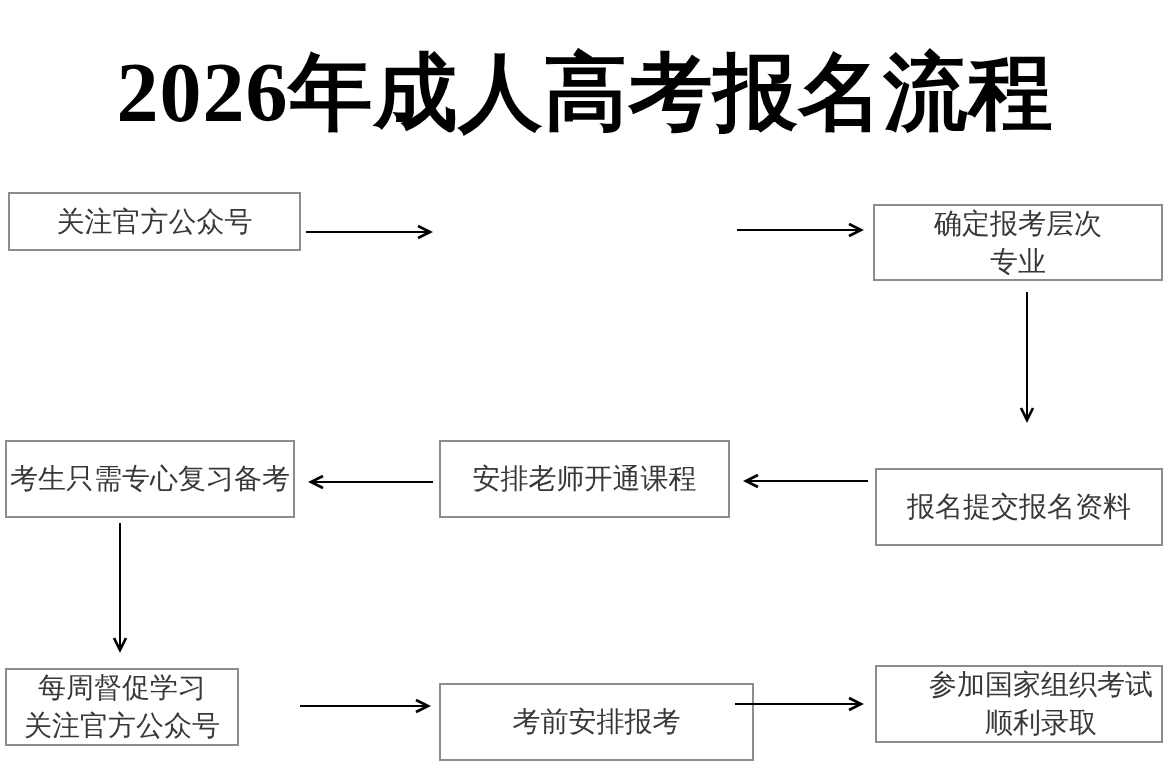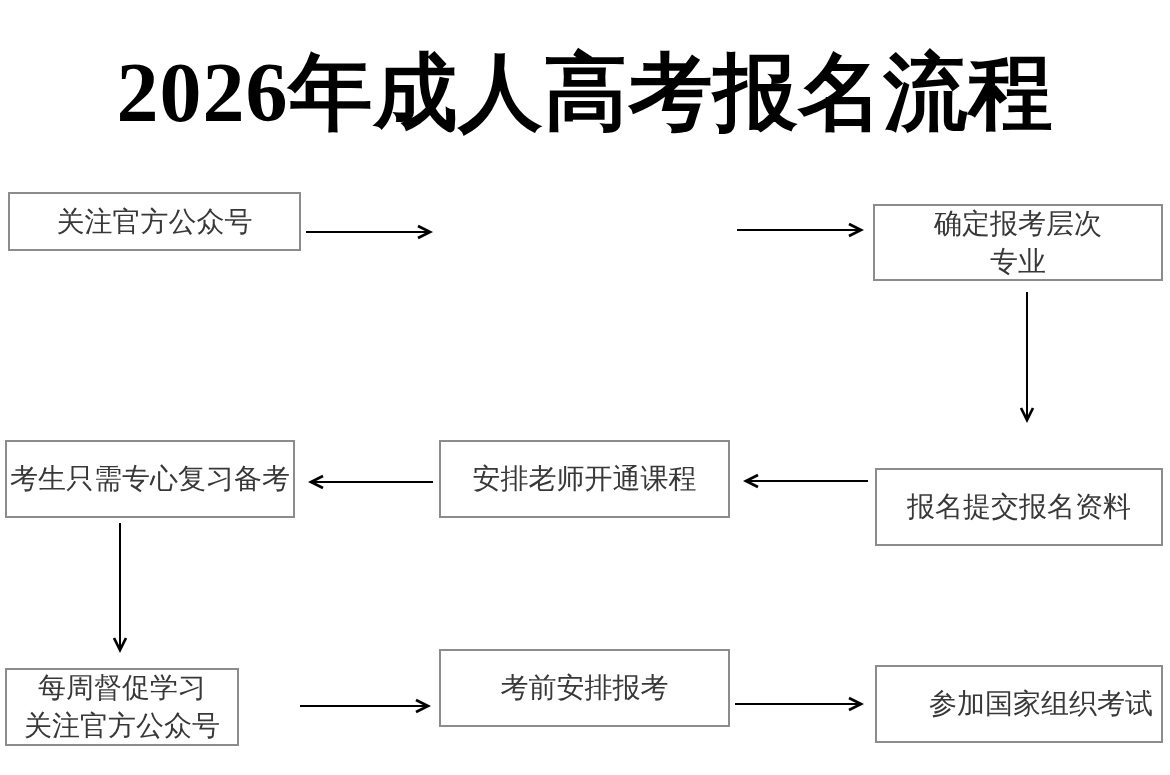--- a/index.html
+++ b/index.html
@@ -95,26 +95,27 @@
 
   <div class="box" style="left:5px; top:440px; width:290px; height:78px;justify-content:center;">
     <span class="line">考生只需专心复习备考</span>
   </div>
 
   <div class="box" style="left:5px; top:668px; width:234px; height:78px;">
     <span class="line">每周督促学习</span>
     <span class="line">关注官方公众号</span>
   </div>
 
-  <div class="box" style="left:439px; top:649px; width:291px; height:78px;">
+  <div class="box" style="left:439px; top:683px; width:315px; height:78px;">
     <span class="line">考前安排报考</span>
   </div>
 
   <div class="box" style="left:875px; top:665px; width:288px; height:78px;padding-left:44px;">
     <span class="line">参加国家组织考试</span>
+    <span class="line">顺利录取</span>
   </div>
 
   <svg class="arrows" viewBox="0 0 1170 775">
     <defs>
       <marker id="chev" viewBox="0 0 12 12" refX="10" refY="6" markerWidth="9" markerHeight="9" orient="auto-start-reverse">
         <path class="arrow-head" d="M2 2 L10 6 L2 10"></path>
       </marker>
     </defs>
     <line class="arrow-line" x1="306" y1="232" x2="430" y2="232" marker-end="url(#chev)"></line>
     <line class="arrow-line" x1="737" y1="230" x2="861" y2="230" marker-end="url(#chev)"></line>

